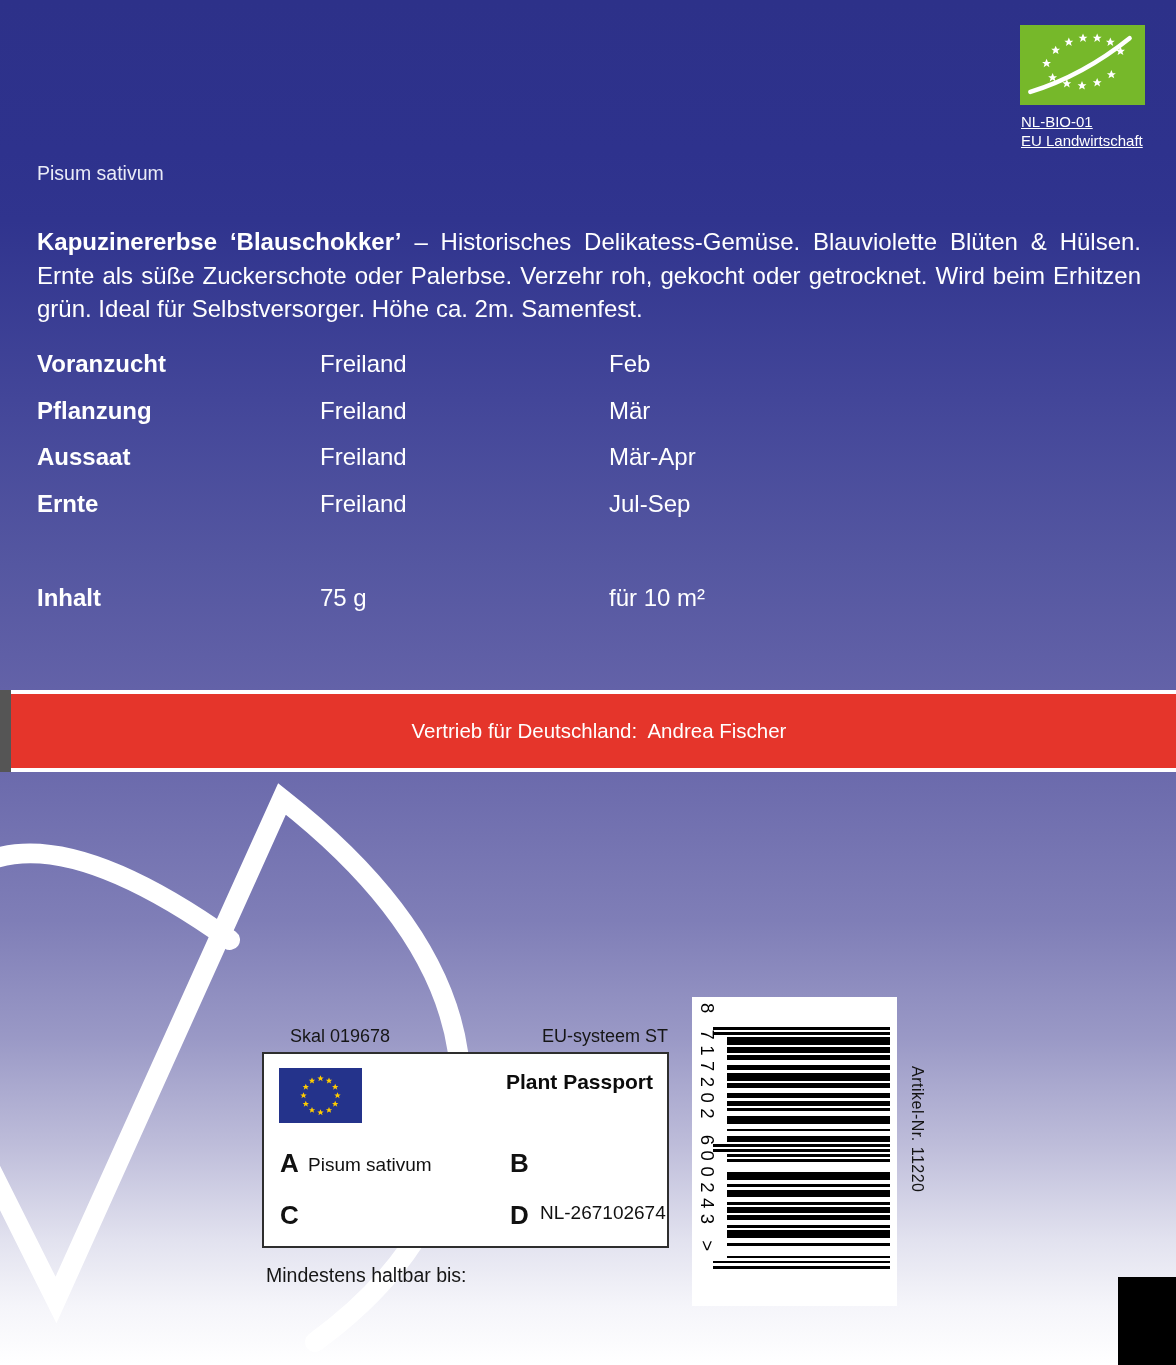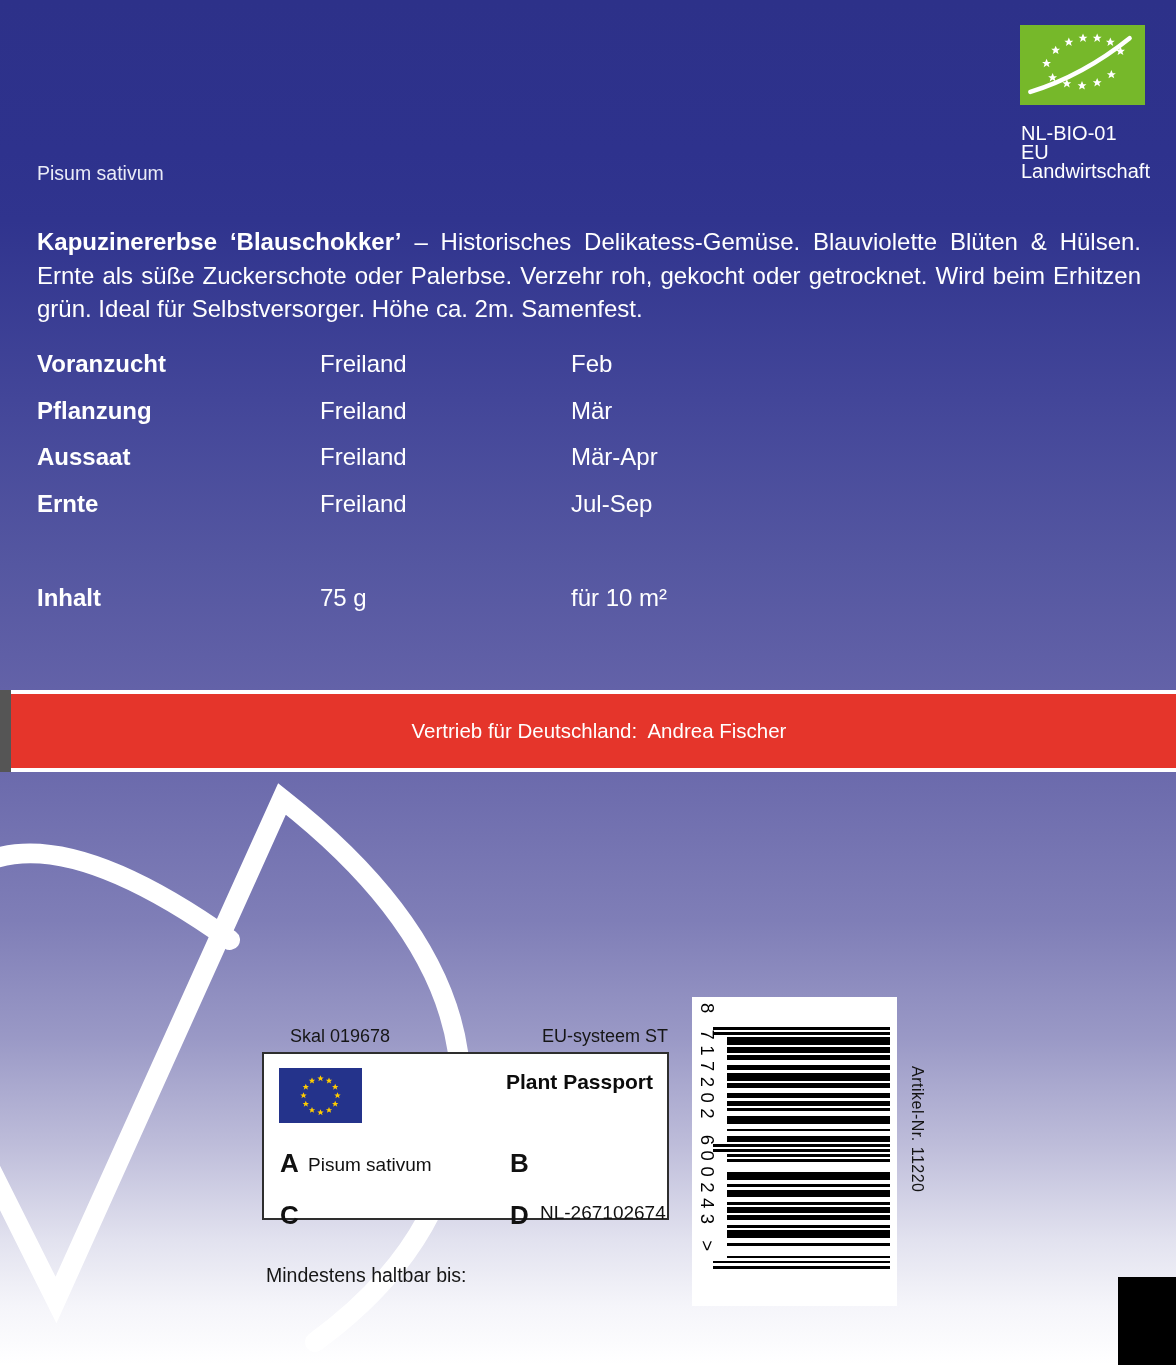--- a/index.html
+++ b/index.html
@@ -3,51 +3,51 @@
 <meta charset="utf-8">
 <style>
   html,body{margin:0;padding:0;background:#555;}
   .screen{position:relative;width:1176px;height:1365px;margin:0 auto;overflow:hidden;
           font-family:"Liberation Sans","DejaVu Sans",sans-serif;}
 
   
   .top-section{position:absolute;left:0;top:0;width:1176px;height:690px;
     background:linear-gradient(180deg,#2d3189 0%,#2e328d 22%,#30348e 32%,#434699 58%,#5557a1 82%,#6362a8 100%);}
   .bio-logo-box{position:absolute;left:1020px;top:25px;width:125px;height:80px;background:#76b82a;}
-  .bio-logo-text{position:absolute;left:1021px;top:124px;color:#ffffff;font-size:20px;line-height:19px;}
+  .bio-logo-text{position:absolute;left:1021px;top:112px;color:#ffffff;font-size:15px;line-height:19px;text-decoration:underline;}
   .botanical{position:absolute;left:37px;top:162px;color:#e9ebf7;font-size:19.5px;}
   .desc{position:absolute;left:37px;top:201px;width:1104px;color:#ffffff;font-size:24px;
         line-height:33.5px;text-align:justify;}
   .desc b{font-weight:700;}
 
   .info-table{position:absolute;left:0;top:0;width:1176px;height:690px;}
   .trow{position:absolute;left:0;top:calc(350px + var(--i)*46.7px);width:1176px;height:46.7px;
         color:#ffffff;font-size:24px;}
   .trow .c1{position:absolute;left:37px;font-weight:700;}
   .trow .c2{position:absolute;left:320px;}
-  .trow .c3{position:absolute;left:571px;}
+  .trow .c3{position:absolute;left:609px;}
   .sun-wrap{position:absolute;left:585px;top:-6px;width:44px;height:44px;}
 
   
   .red-bar{position:absolute;left:0;top:690px;width:1176px;height:82px;box-sizing:border-box;
     background:#e5352b;border-top:4px solid #fff;border-bottom:4px solid #fff;
     display:flex;flex-direction:column;align-items:center;justify-content:center;
     color:#fff;font-size:20.5px;line-height:27.5px;text-align:center;margin-left:11px;}
   .red-bar .bullet{font-size:15px;vertical-align:2px;margin:0 9px;}
 
   
   .bottom-section{position:absolute;left:0;top:772px;width:1176px;height:593px;
     background:linear-gradient(180deg,#6b6aac 0%,#7f7eb7 25%,#9a99c6 45%,#bebdda 63%,#e2e2ef 79%,#f5f5fa 90%,#ffffff 100%);}
   .decor-svg{position:absolute;left:0;top:0;z-index:1;}
   .bottom-section .content{position:absolute;inset:0;z-index:2;}
 
   .skal{position:absolute;left:266px;top:254px;font-size:18px;color:#161616;margin-left:24px;}
   .eu-system{position:absolute;left:400px;top:254px;width:268px;text-align:right;font-size:18px;color:#161616;}
 
-  .passport-box{position:absolute;left:262px;top:280px;width:407px;height:168px;box-sizing:border-box;
+  .passport-box{position:absolute;left:262px;top:280px;width:407px;height:196px;box-sizing:border-box;
     background:#ffffff;border:2px solid #2e2e2e;}
   .pp-title{position:absolute;right:14px;top:16px;font-size:21px;font-weight:700;color:#0c0c0c;}
   .pp-flag{position:absolute;left:15px;top:14px;}
   .pp-letter{position:absolute;font-size:26px;font-weight:700;color:#111;}
   .pp-value{position:absolute;font-size:19px;color:#111;}
   .expiry{position:absolute;left:266px;top:492px;font-size:19.5px;color:#161616;}
 
   .barcode-panel{position:absolute;left:692px;top:225px;width:205px;height:309px;background:#ffffff;}
   .bc-digits{position:absolute;left:25px;top:6px;transform:rotate(90deg);transform-origin:0 0;
     white-space:nowrap;font-size:18.5px;letter-spacing:5.5px;color:#000;line-height:20px;}

